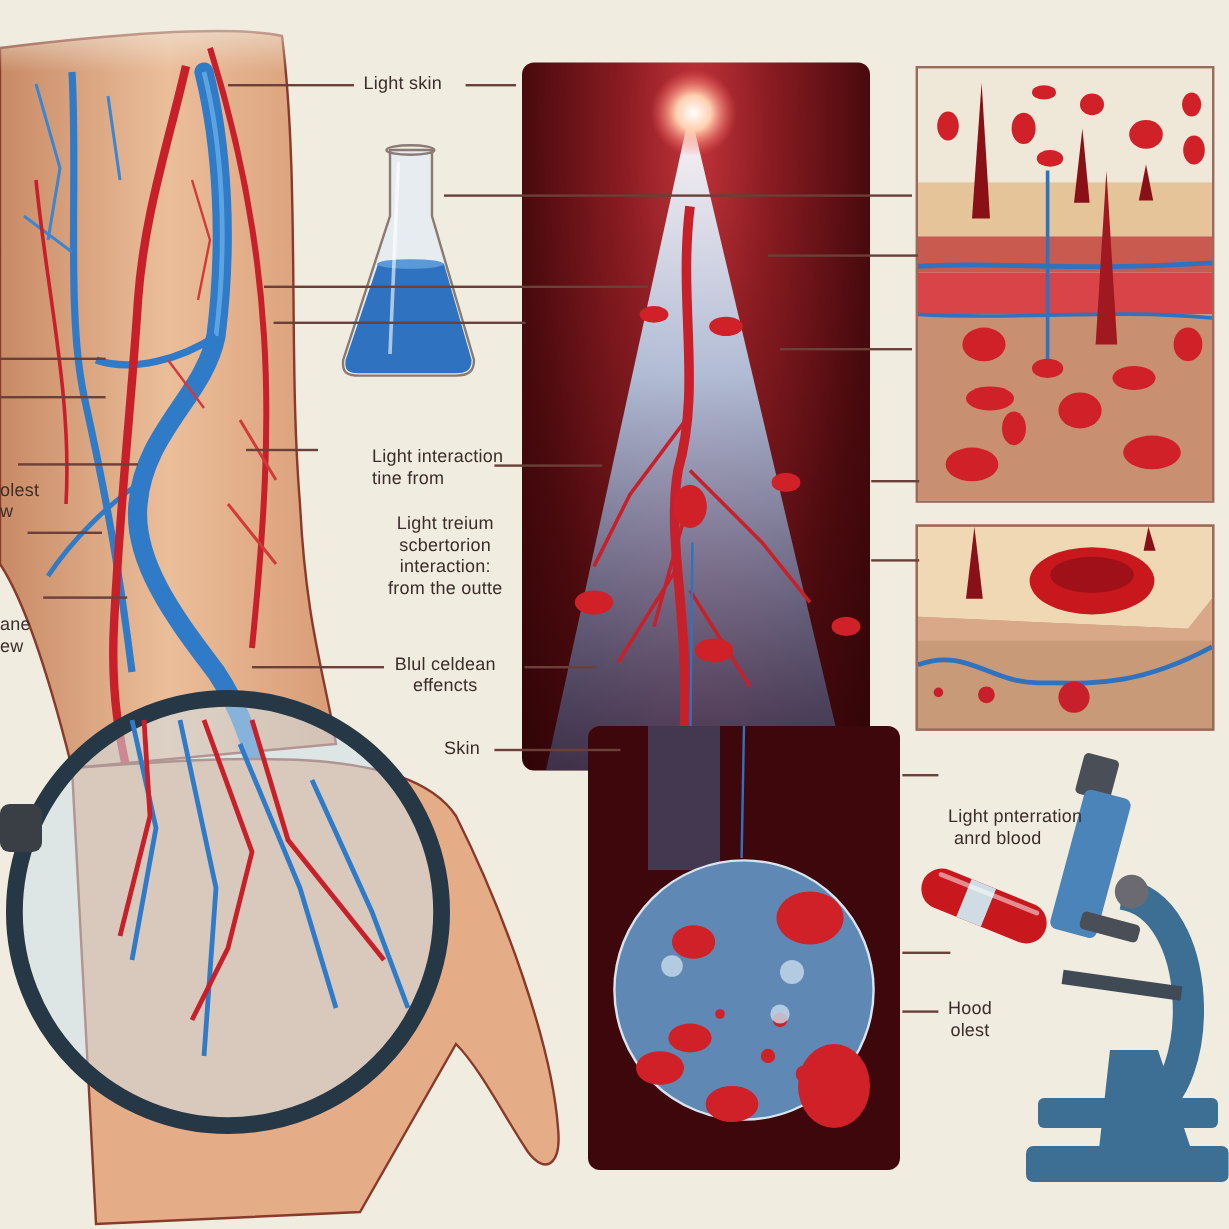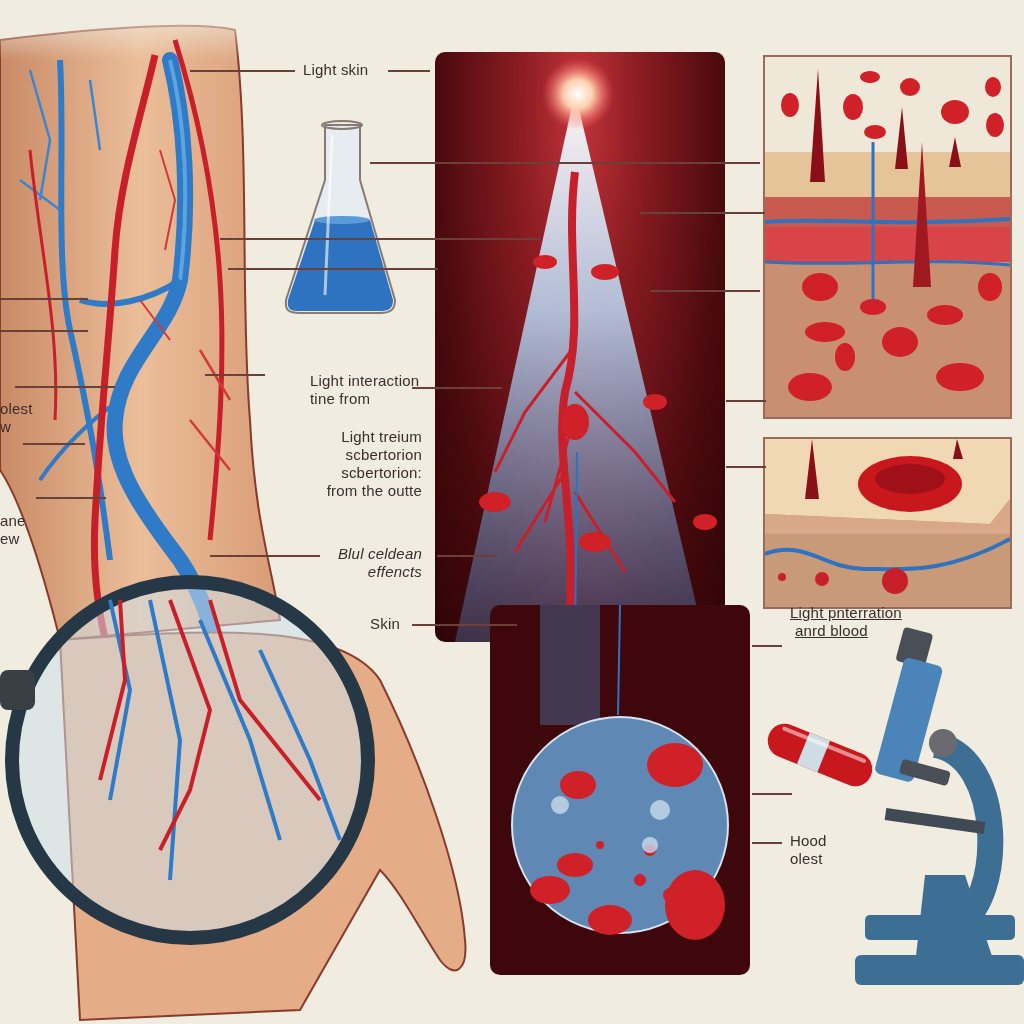--- a/index.html
+++ b/index.html
@@ -7,21 +7,21 @@
     width:1024px; height:1024px; overflow:hidden; position:relative;
     background:#f0ece0;
     font-family:"Liberation Sans", sans-serif;
     color:#3a2a26;
   }
   .abs { position:absolute; }
   .label {
     position:absolute; font-size:15px; line-height:18px; color:#3b2d2a;
     letter-spacing:0.2px; white-space:nowrap;
   }
-  .label.right { text-align:right; }
+  .label.right { text-align:center; }
   .leader { position:absolute; height:1.5px; background:#6a4038; }
   .panel-dark {
     position:absolute; border-radius:10px;
     background:radial-gradient(ellipse at 50% 10%, #c2343a 0%, #8a1c22 30%, #4a0a0e 70%, #2e0406 100%);
   }
   svg { display:block; }
 </style>
 </head>
 <body>
 
@@ -236,41 +236,41 @@
 <div class="leader" style="left:205px;top:374px;width:60px;"></div>
 <div class="label" style="left:274px;top:372px;margin-left:36px;">
   <div>Light interaction</div>
   <div>tine from</div>
 </div>
 <div class="leader" style="left:412px;top:387px;width:90px;"></div>
 
 <div class="label right" style="left:320px;top:428px;width:102px;">
   <div>Light treium</div>
   <div>scbertorion</div>
-  <div>scbertorion:</div>
+  <div>interaction:</div>
   <div>from the outte</div>
 </div>
 
 <div class="leader" style="left:210px;top:555px;width:110px;"></div>
-<div class="label right" style="left:320px;top:545px;width:102px;font-style:italic;">
+<div class="label right" style="left:320px;top:545px;width:102px;">
   <div>Blul celdean</div>
   <div>effencts</div>
 </div>
 <div class="leader" style="left:437px;top:555px;width:60px;"></div>
 
 <div class="label" style="left:370px;top:615px;">Skin</div>
 <div class="leader" style="left:412px;top:624px;width:105px;"></div>
 
 <div class="leader" style="left:726px;top:400px;width:40px;"></div>
 <div class="leader" style="left:726px;top:466px;width:40px;"></div>
 
 <div class="leader" style="left:752px;top:645px;width:30px;"></div>
-<div class="label" style="left:790px;top:604px;text-decoration:underline;">
+<div class="label" style="left:790px;top:672px;">
   <div>Light pnterration</div>
   <div style="padding-left:5px;">anrd blood</div>
 </div>
 
 <div class="leader" style="left:752px;top:793px;width:40px;"></div>
 <div class="leader" style="left:752px;top:842px;width:30px;"></div>
-<div class="label" style="left:790px;top:832px;">
+<div class="label" style="left:790px;top:832px;text-align:center;">
   <div>Hood</div>
   <div>olest</div>
 </div>
 
 </body></html>

